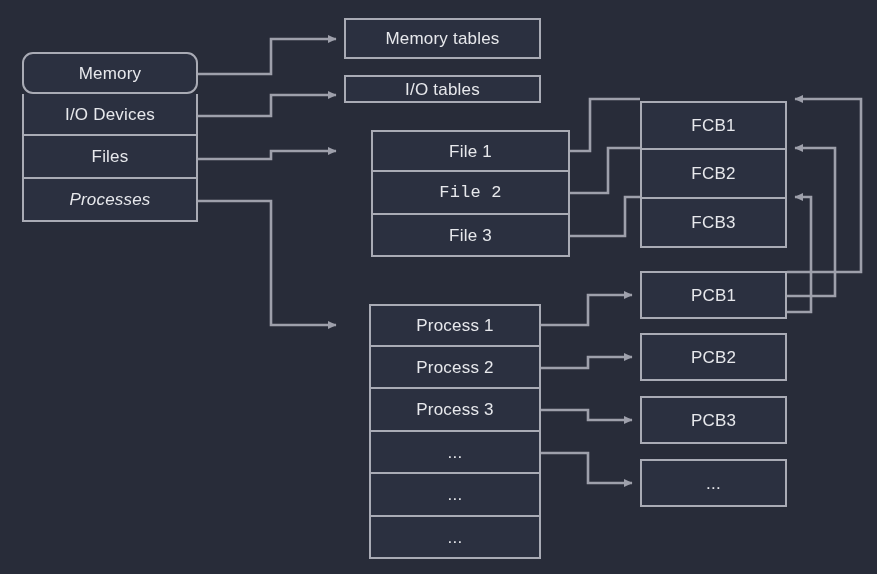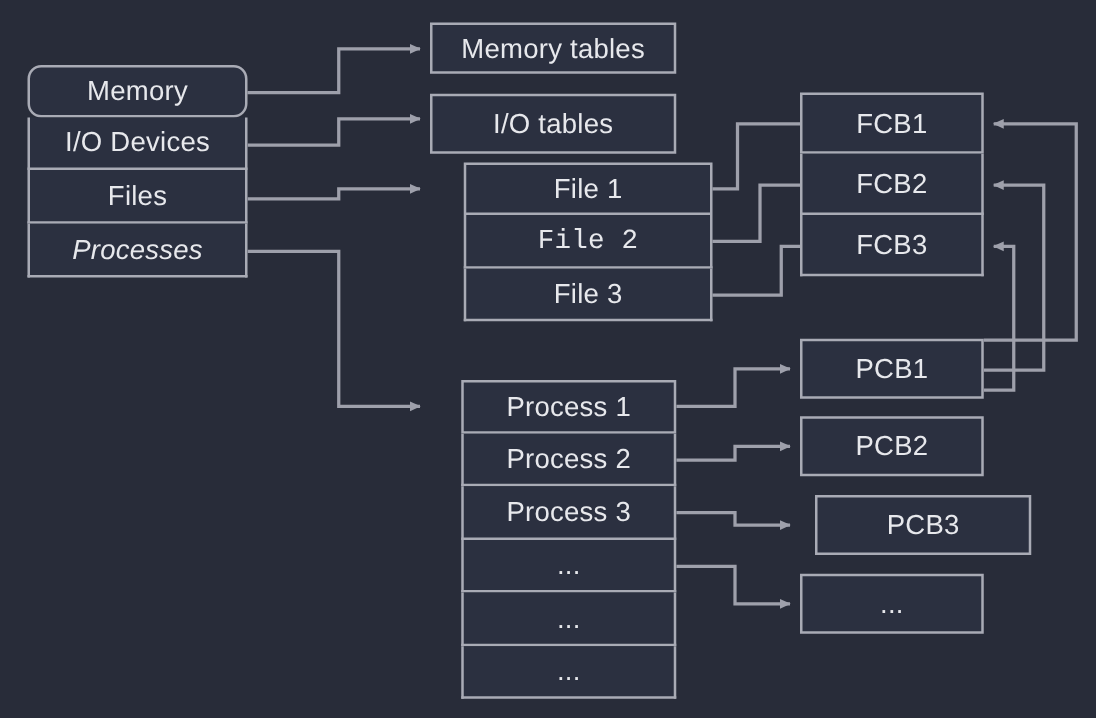--- a/index.html
+++ b/index.html
@@ -33,21 +33,21 @@
     flex-direction: column;
   }
   .cell {
     box-sizing: border-box;
     border: 2px solid #a9abb5;
     background: #2b3040;
     color: #e7e8ec;
     display: flex;
     align-items: center;
     justify-content: center;
-    font-size: 22px;
+    font-size: 17px;
     line-height: 1;
     letter-spacing: 0.2px;
     white-space: nowrap;
   }
   .stack.joined .cell + .cell {
     border-top: none;
   }
 </style>
 </head>
 <body>
@@ -101,42 +101,42 @@
     <div class="cell" style="height:42px;">I/O Devices</div>
     <div class="cell" style="height:43px;">Files</div>
     <div class="cell" style="height:43px;font-style:italic;">Processes</div>
   </div>
 
   <div class="stack joined" style="left:344px; top:18px; width:197px;">
     <div class="cell" style="height:41px;">Memory tables</div>
   </div>
 
   <div class="stack joined" style="left:344px; top:75px; width:197px;">
-    <div class="cell" style="height:48px;">I/O tables</div>
+    <div class="cell" style="height:28px;">I/O tables</div>
   </div>
 
   <div class="stack joined" style="left:344px; top:130px; width:226px;padding-left:27px;">
     <div class="cell" style="height:42px;">File 1</div>
     <div class="cell" style="height:43px;font-family:Liberation Mono, monospace;">File 2</div>
     <div class="cell" style="height:42px;">File 3</div>
   </div>
 
   <div class="stack joined" style="left:344px; top:304px; width:197px;padding-left:25px;">
     <div class="cell" style="height:43px;">Process 1</div>
     <div class="cell" style="height:42px;">Process 2</div>
     <div class="cell" style="height:43px;">Process 3</div>
     <div class="cell" style="height:42px;">...</div>
     <div class="cell" style="height:43px;">...</div>
     <div class="cell" style="height:42px;">...</div>
   </div>
 
   <div class="stack joined" style="left:640px; top:74px; width:147px;">
-    <div class="cell" style="height:49px;">FCB1</div>
+    <div class="cell" style="height:49px;margin-top:27px;">FCB1</div>
     <div class="cell" style="height:49px;">FCB2</div>
     <div class="cell" style="height:49px;">FCB3</div>
   </div>
 
   <div class="cell" style="position:absolute; left:640px; top:271px; width:147px; height:48px;">PCB1</div>
   <div class="cell" style="position:absolute; left:640px; top:333px; width:147px; height:48px;">PCB2</div>
-  <div class="cell" style="position:absolute; left:640px; top:396px; width:173px; height:48px;margin-left:12px;">PCB3</div>
+  <div class="cell" style="position:absolute; left:640px; top:396px; width:147px; height:48px;">PCB3</div>
   <div class="cell" style="position:absolute; left:640px; top:459px; width:147px; height:48px;">...</div>
 
 </div>
 
 </body></html>

